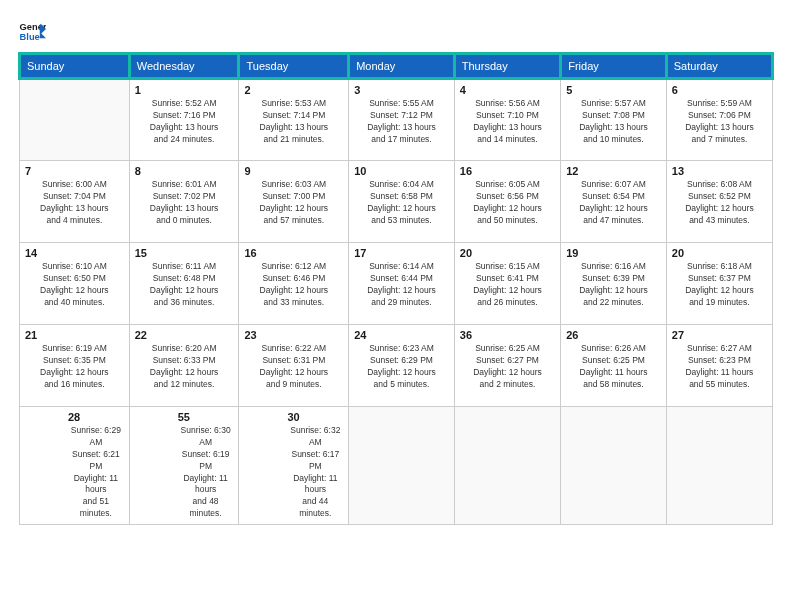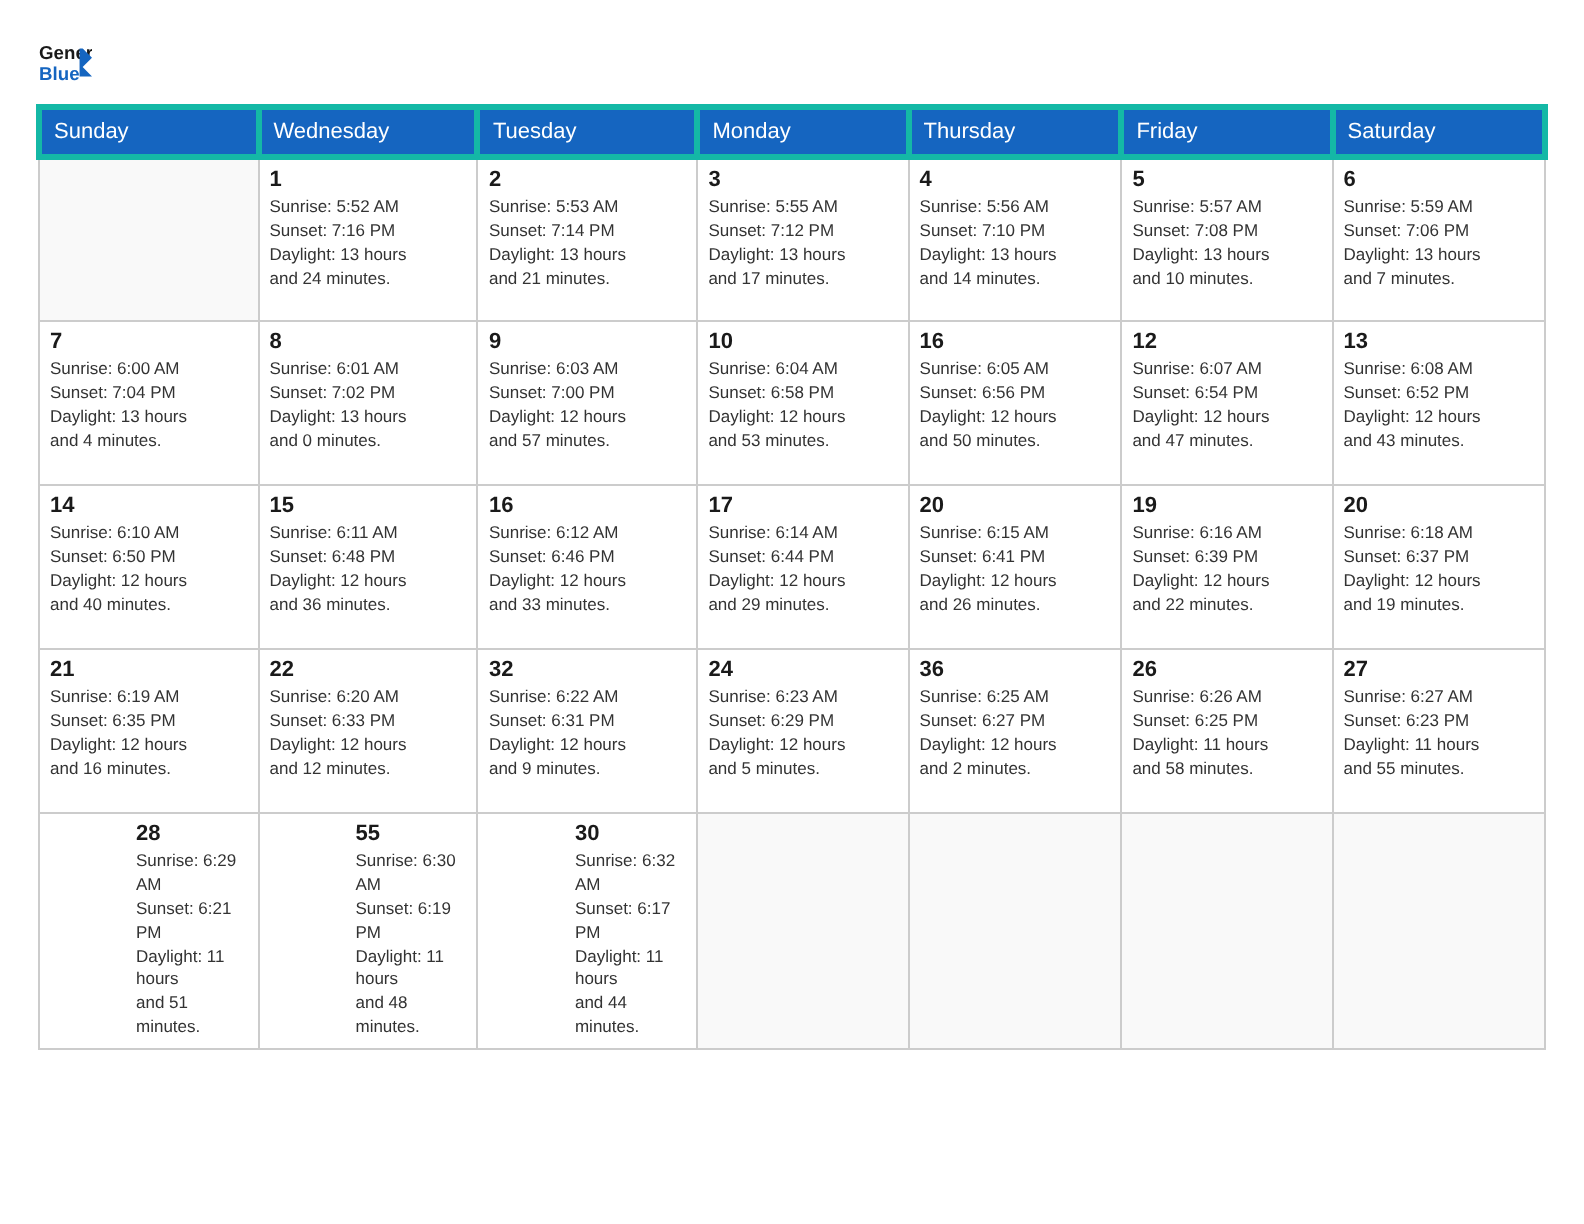--- a/index.html
+++ b/index.html
@@ -68,20 +68,21 @@
     .day-num {
       font-size: 11px;
       font-weight: bold;
       color: #1a1a1a;
       margin-bottom: 2px;
     }
     .day-info {
       font-size: 8.5px;
       color: #333;
       line-height: 1.4;
+      text-align: center;
     }
     .empty-cell {
       background: #f9f9f9;
     }
     .last-row td {
       height: 72px;
       padding-left: 48px;
     }
   </style>
 </head>
@@ -201,21 +202,21 @@
         <tr>
           <td>
             <div class="day-num">21</div>
             <div class="day-info">Sunrise: 6:19 AM<br>Sunset: 6:35 PM<br>Daylight: 12 hours<br>and 16 minutes.</div>
           </td>
           <td>
             <div class="day-num">22</div>
             <div class="day-info">Sunrise: 6:20 AM<br>Sunset: 6:33 PM<br>Daylight: 12 hours<br>and 12 minutes.</div>
           </td>
           <td>
-            <div class="day-num">32</div>
+            <div class="day-num">23</div>
             <div class="day-info">Sunrise: 6:22 AM<br>Sunset: 6:31 PM<br>Daylight: 12 hours<br>and 9 minutes.</div>
           </td>
           <td>
             <div class="day-num">24</div>
             <div class="day-info">Sunrise: 6:23 AM<br>Sunset: 6:29 PM<br>Daylight: 12 hours<br>and 5 minutes.</div>
           </td>
           <td>
             <div class="day-num">36</div>
             <div class="day-info">Sunrise: 6:25 AM<br>Sunset: 6:27 PM<br>Daylight: 12 hours<br>and 2 minutes.</div>
           </td>

